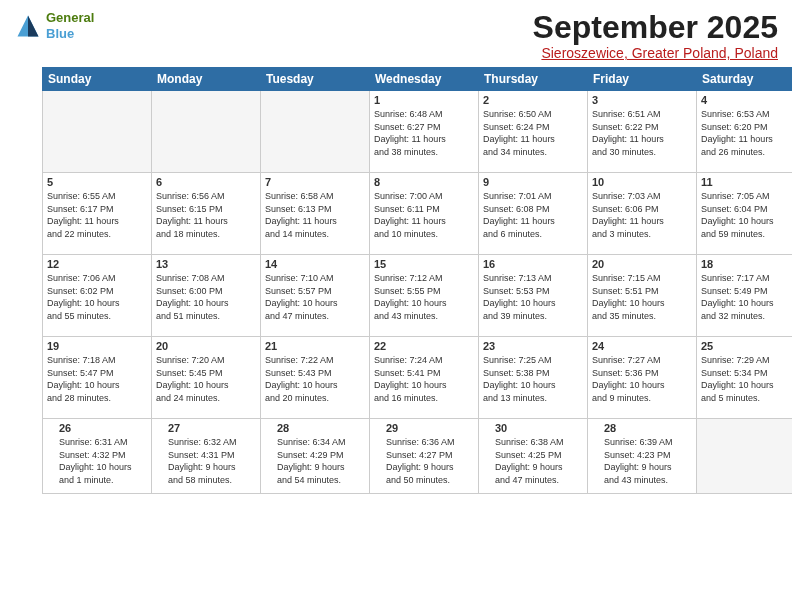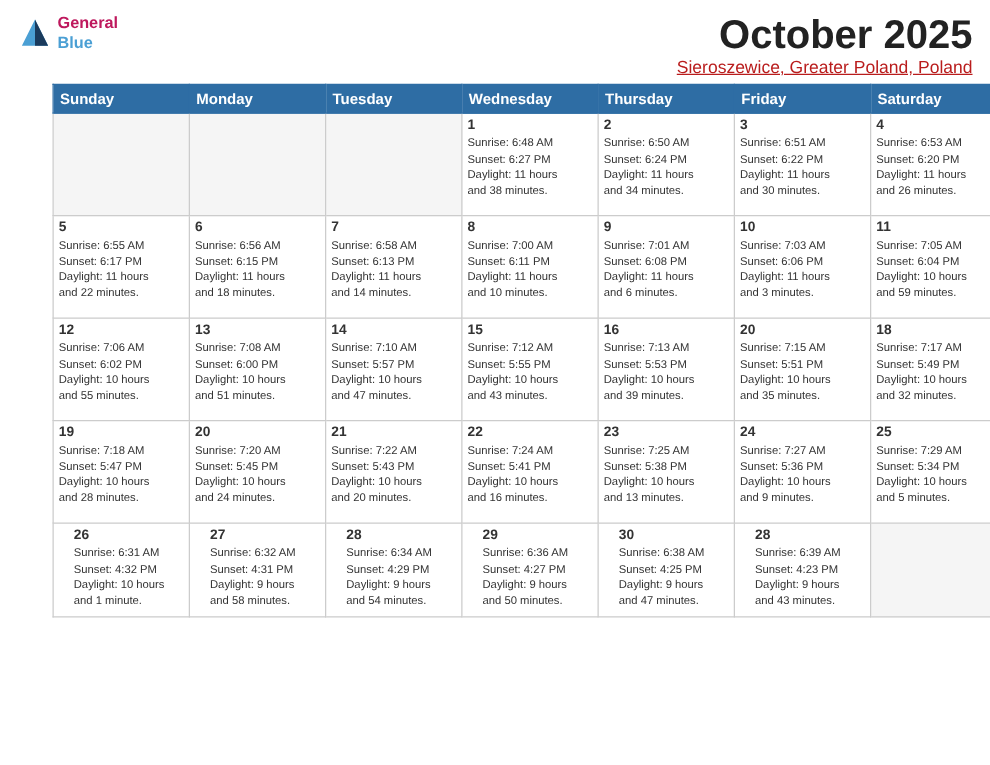--- a/index.html
+++ b/index.html
@@ -27,21 +27,21 @@
       align-items: center;
       gap: 4px;
     }
     .logo-text {
       font-size: 13px;
       font-weight: bold;
       color: #1a3a5c;
       line-height: 1.2;
     }
     .logo-text span {
-      color: #be185d;
+      color: #4d7c0f;
     }
     .logo-icon {
       width: 28px;
       height: 28px;
     }
     .title-block {
       text-align: right;
     }
     .month-title {
       font-size: 32px;
@@ -106,21 +106,21 @@
       <svg class="logo-icon" viewBox="0 0 32 32">
         <polygon points="16,4 28,28 4,28" fill="#4a9fd4"></polygon>
         <polygon points="16,4 28,28 16,28" fill="#1a3a5c"></polygon>
       </svg>
       <div class="logo-text">
         <div><span>General</span></div>
         <div><span style="color:#4a9fd4;">Blue</span></div>
       </div>
     </div>
     <div class="title-block">
-      <div class="month-title">October 2025</div>
+      <div class="month-title">September 2025</div>
       <div class="location">Sieroszewice, Greater Poland, Poland</div>
     </div>
   </div>
 
   <table class="calendar">
     <thead>
       <tr>
         <th>Sunday</th>
         <th>Monday</th>
         <th>Tuesday</th>

